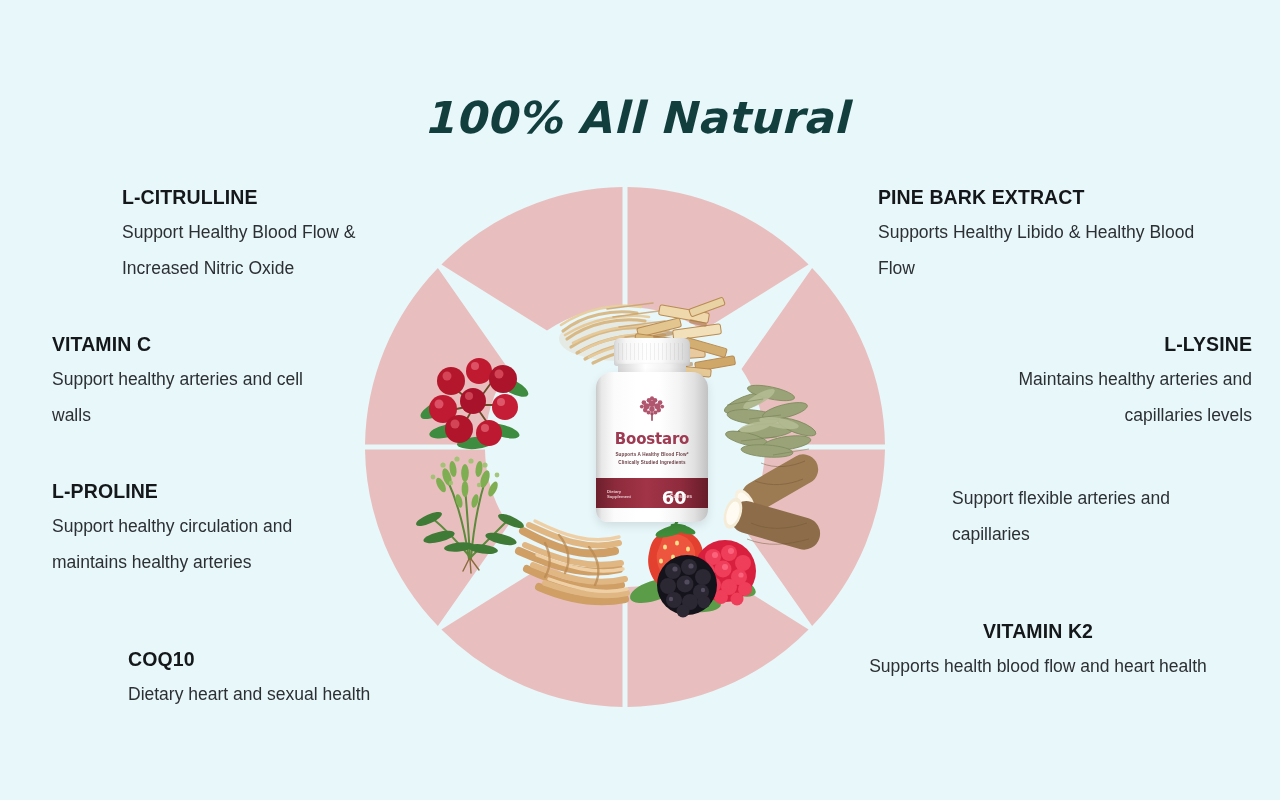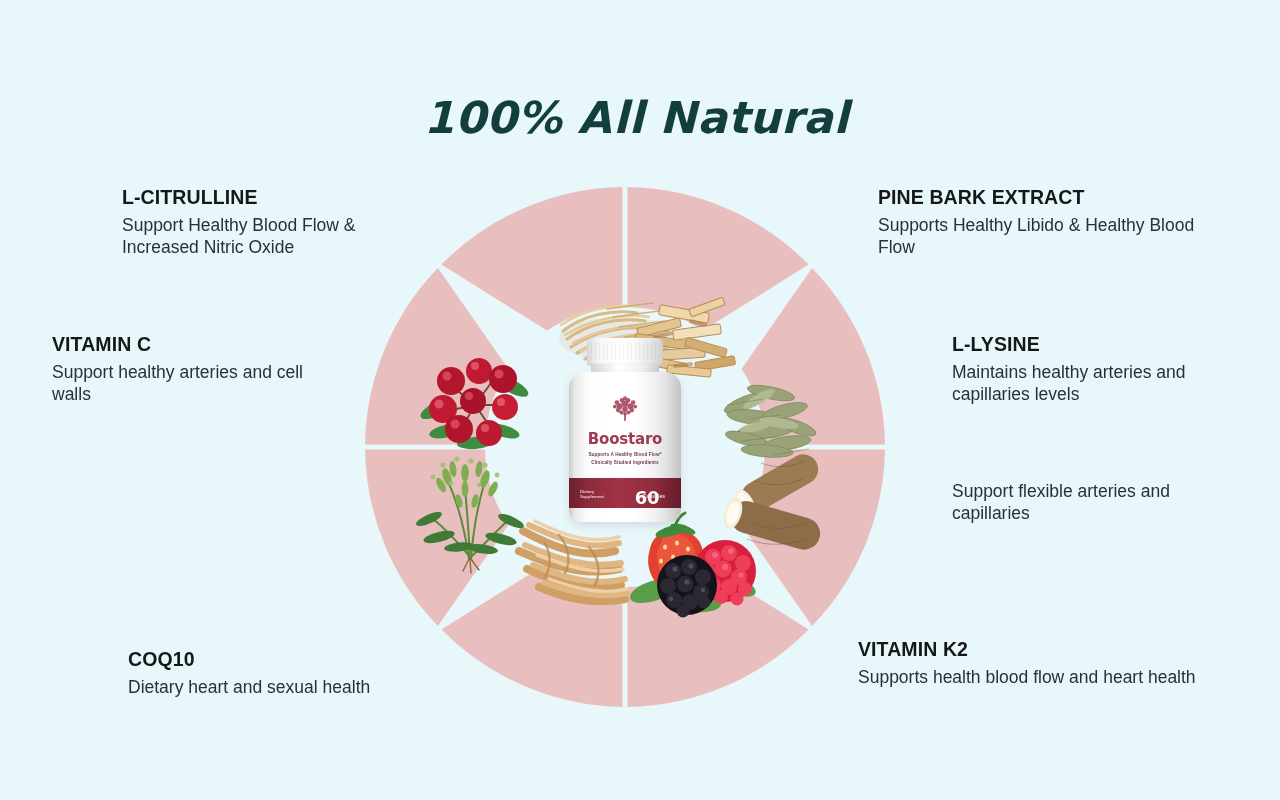--- a/index.html
+++ b/index.html
@@ -45,21 +45,21 @@
     left: 365px;
     top: 187px;
     width: 520px;
     height: 520px;
   }
   #wheel svg { display: block; }
 
   
   #bottle {
     position: absolute;
-    left: 563px;
+    left: 590px;
     top: 338px;
     width: 124px;
     height: 128px;
   }
   .b-cap {
     position: absolute;
     left: 24px;
     top: 0;
     width: 76px;
     height: 28px;
@@ -172,36 +172,36 @@
     color: #15181b;
     letter-spacing: .1px;
     margin: 0 0 5px 0;
     white-space: nowrap;
   }
   .lbl .d {
     font-family: "Liberation Sans", sans-serif;
     font-size: 17.5px;
     font-weight: 400;
     color: #2c3034;
-    line-height: 22px;
+    line-height: 36px;
     margin: 0;
   }
   .lbl.right { text-align: left; }
 
   
   #lbl-citrulline { left: 122px;  top: 186px; width: 300px; }
   #lbl-vitc       { left: 52px;   top: 333px; width: 290px; }
   #lbl-proline    { left: 52px;   top: 480px; width: 300px; }
   #lbl-coq10      { left: 128px;  top: 648px; width: 320px; }
 
   
   #lbl-pinebark   { left: 858px;  top: 186px; width: 340px; margin-left: 20px; }
-  #lbl-lysine     { left: 952px;  top: 333px; width: 300px; }
+  #lbl-lysine     { left: 952px;  top: 333px; width: 300px; text-align: right; }
   #lbl-magnesium  { left: 952px;  top: 480px; width: 290px; }
-  #lbl-k2         { left: 858px;  top: 638px; width: 360px; }
+  #lbl-k2         { left: 858px;  top: 620px; width: 360px; text-align: center; }
 </style>
 </head>
 <body>
 
 <div id="stage">
 
   <div id="title">100% All Natural</div>
 
   <div id="wheel">
     <svg width="520" height="520" viewBox="0 0 520 520" xmlns="http://www.w3.org/2000/svg">
@@ -546,20 +546,24 @@
   <div class="lbl" id="lbl-citrulline">
     <div class="h">L-CITRULLINE</div>
     <div class="d">Support Healthy Blood Flow &amp; Increased Nitric Oxide</div>
   </div>
 
   <div class="lbl" id="lbl-vitc">
     <div class="h">VITAMIN C</div>
     <div class="d">Support healthy arteries and cell walls</div>
   </div>
 
+  <div class="lbl" id="lbl-proline">
+    <div class="h">L-PROLINE</div>
+    <div class="d">Support healthy circulation and maintains healthy arteries</div>
+  </div>
 
   <div class="lbl" id="lbl-coq10">
     <div class="h">COQ10</div>
     <div class="d">Dietary heart and sexual health</div>
   </div>
 
   <div class="lbl right" id="lbl-pinebark">
     <div class="h">PINE BARK EXTRACT</div>
     <div class="d">Supports Healthy Libido &amp; Healthy Blood Flow</div>
   </div>

